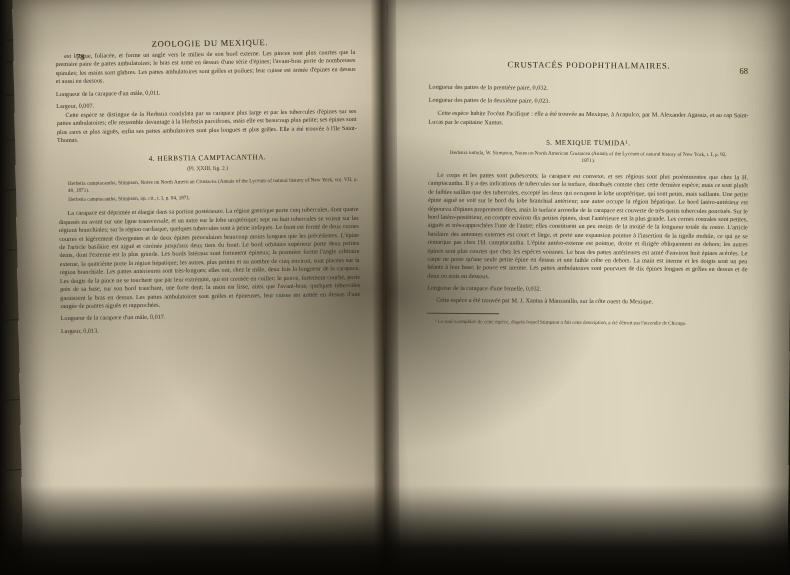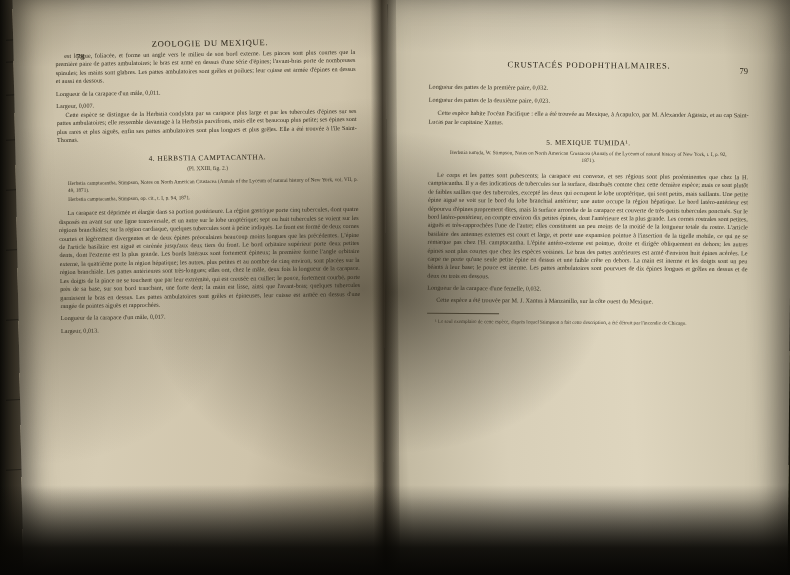--- a/index.html
+++ b/index.html
@@ -264,16 +264,16 @@
 
     <p style="margin-top:8px">Le corps et les pattes sont pubescents; la carapace est convexe, et ses régions sont plus proéminentes que chez la H. camptacantha. Il y a des indications de tubercules sur la surface, distribués comme chez cette dernière espèce; mais ce sont plutôt de faibles saillies que des tubercules, excepté les deux qui occupent le lobe uroptérique, qui sont petits, mais saillants. Une petite épine aiguë se voit sur le bord du lobe branchial antérieur; une autre occupe la région hépatique. Le bord latéro-antérieur est dépourvu d'épines proprement dites, mais la surface arrondie de la carapace est couverte de très-petits tubercules ponctués. Sur le bord latéro-postérieur, on compte environ dix petites épines, dont l'antérieure est la plus grande. Les cornes rostrales sont petites, aiguës et très-rapprochées l'une de l'autre; elles constituent un peu moins de la moitié de la longueur totale du rostre. L'article basilaire des antennes externes est court et large, et porte une expansion pointue à l'insertion de la tigelle mobile, ce qui ne se remarque pas chez l'H. camptacantha. L'épine antéro-externe est pointue, droite et dirigée obliquement en dehors; les autres épines sont plus courtes que chez les espèces voisines. Le bras des pattes antérieures est armé d'environ huit épines acérées. Le carpe ne porte qu'une seule petite épine en dessus et une faible crête en dehors. La main est inerme et les doigts sont un peu béants à leur base; le pouce est inerme. Les pattes ambulatoires sont pourvues de dix épines longues et grêles en dessus et de deux ou trois en dessous.</p>
 
     <p class="measure noindent">Longueur de la carapace d'une femelle, 0,032.</p>
     <p style="margin-top:3px">Cette espèce a été trouvée par M. J. Xantus à Manzanillo, sur la côte ouest du Mexique.</p>
 
     <div class="footnote-rule"></div>
     <p class="footnote">¹ Le seul exemplaire de cette espèce, d'après lequel Stimpson a fait cette description, a été détruit par l'incendie de Chicago.</p>
   </div>
 
-  <div class="folio" id="right-folio">79</div>
+  <div class="folio" id="right-folio">68</div>
 
   <div class="backdrop-bottom"></div>
 </div>
 
 </body></html>

